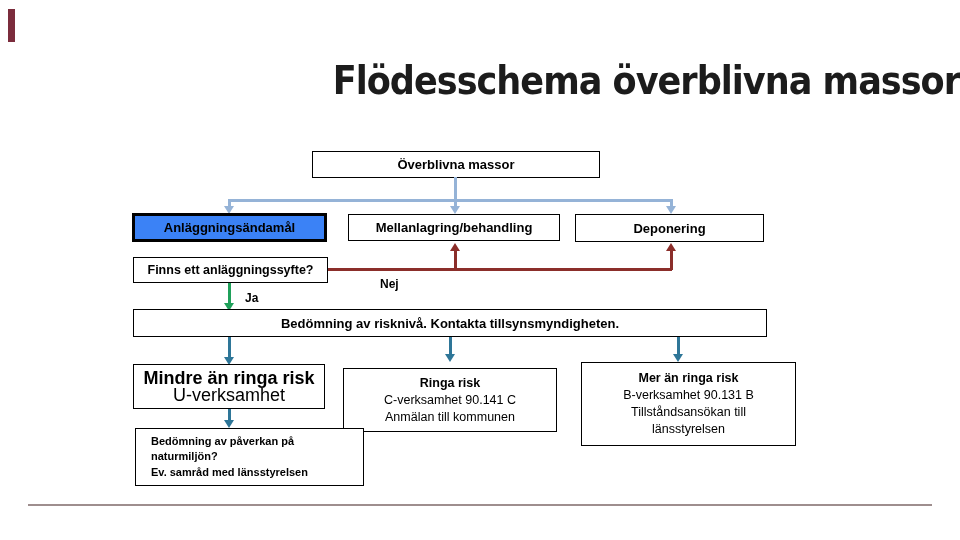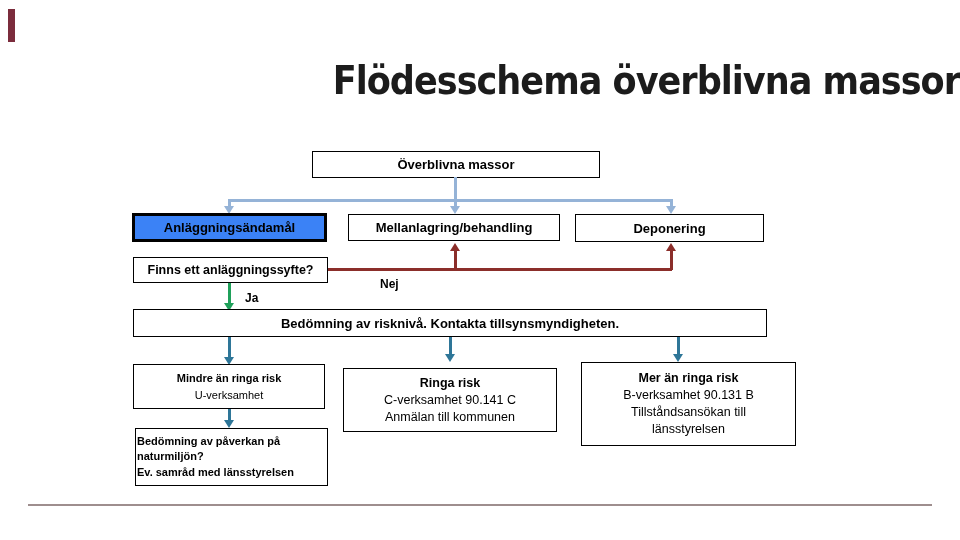--- a/index.html
+++ b/index.html
@@ -69,40 +69,40 @@
 
   <div class="box" style="left:133px;top:309px;width:634px;height:28px;">Bedömning av risknivå. Kontakta tillsynsmyndigheten.</div>
 
   <div class="line v c-teal" style="left:228px;top:337px;height:21px;"></div>
   <div class="line v c-teal" style="left:449px;top:337px;height:18px;"></div>
   <div class="line v c-teal" style="left:677px;top:337px;height:18px;"></div>
   <div class="ah down teal" style="left:224px;top:357px;"></div>
   <div class="ah down teal" style="left:445px;top:354px;"></div>
   <div class="ah down teal" style="left:673px;top:354px;"></div>
 
-  <div class="box" style="left:133px;top:364px;width:192px;height:45px;font-size:11px;">
+  <div class="box" style="left:133px;top:364px;width:192px;height:45px;font-size:18px;">
     <div class="l b">Mindre än ringa risk</div>
     <div class="l">U-verksamhet</div>
   </div>
   <div class="box" style="left:343px;top:362px;width:214px;height:64px;font-size:12.5px;margin-top:6px;">
     <div class="l b">Ringa risk</div>
     <div class="l">C-verksamhet 90.141 C</div>
     <div class="l">Anmälan till kommunen</div>
   </div>
   <div class="box" style="left:581px;top:362px;width:215px;height:84px;font-size:12.5px;">
     <div class="l b">Mer än ringa risk</div>
     <div class="l">B-verksamhet 90.131 B</div>
     <div class="l">Tillståndsansökan till</div>
     <div class="l">länsstyrelsen</div>
   </div>
 
   <div class="line v c-teal" style="left:228px;top:409px;height:12px;"></div>
   <div class="ah down teal" style="left:224px;top:420px;"></div>
 
-  <div class="box" style="left:135px;top:428px;width:193px;height:58px;align-items:flex-start;text-align:left;
-       padding-left:1px;font-size:11px;line-height:15.5px;">
+  <div class="box" style="left:135px;top:428px;width:229px;height:58px;align-items:flex-start;text-align:left;
+       padding-left:15px;font-size:11px;line-height:15.5px;">
     <div class="l b">Bedömning av påverkan på</div>
     <div class="l b">naturmiljön?</div>
     <div class="l b">Ev. samråd med länsstyrelsen</div>
   </div>
 
   <div class="footer-line"></div>
 </div>
 
 </body></html>

